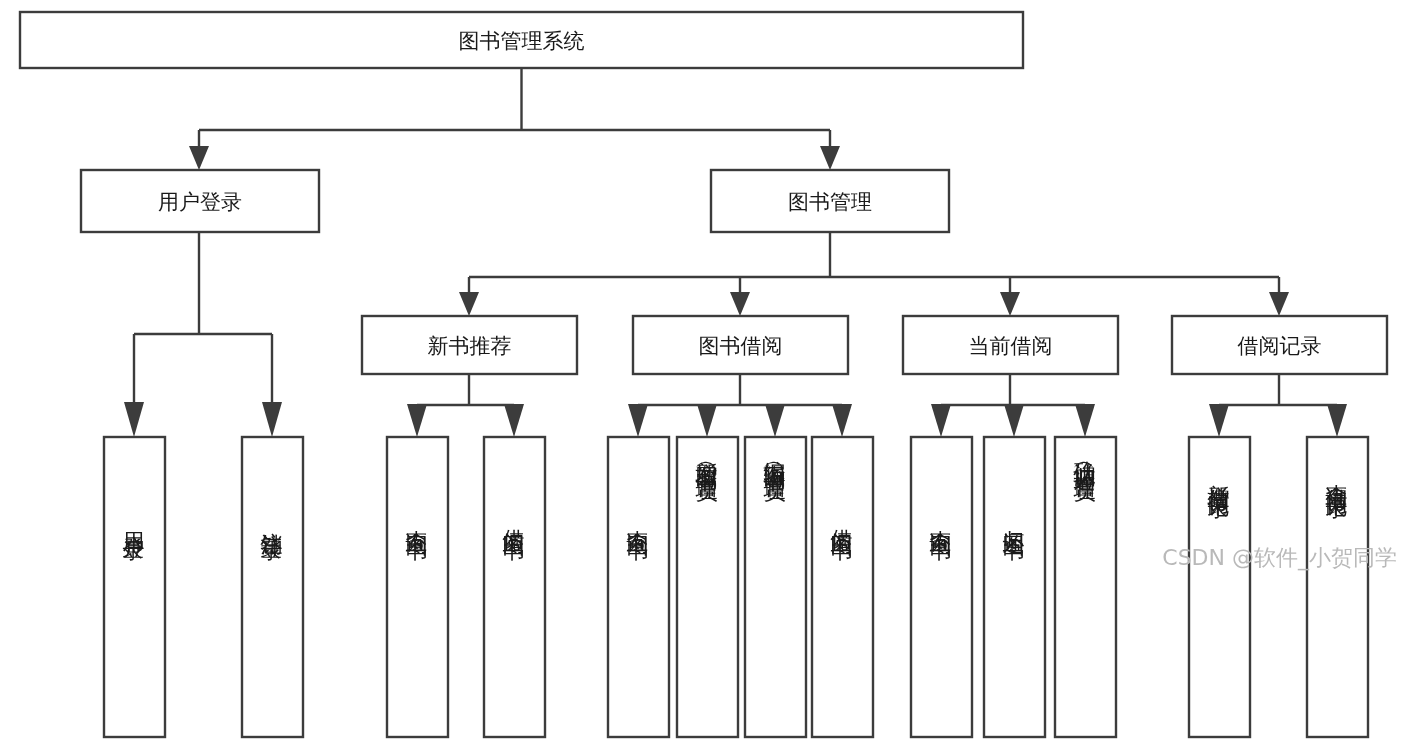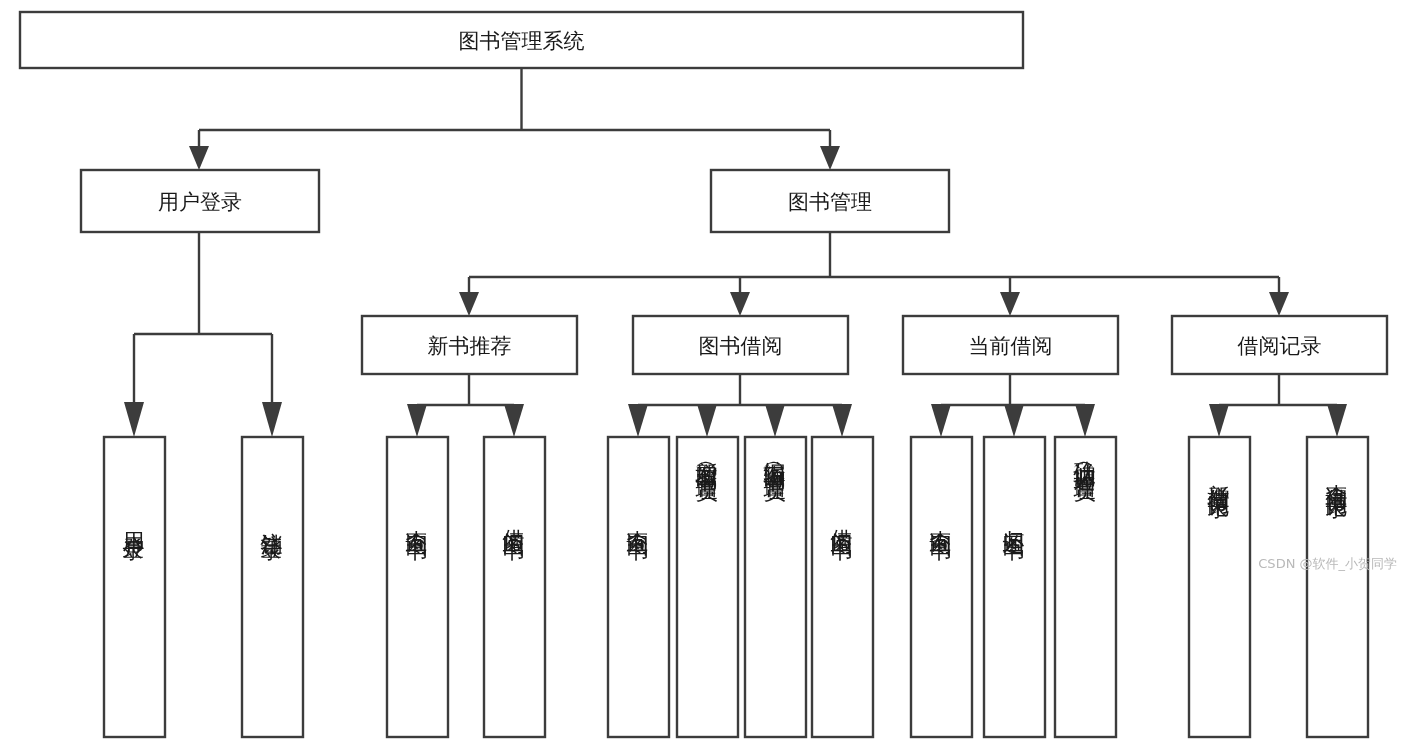--- a/index.html
+++ b/index.html
@@ -60,21 +60,21 @@
     letter-spacing: 3px;
     white-space: nowrap;
     transform: translateX(-50%);
     pointer-events: none;
   }
   .watermark {
     position: absolute;
     right: 8px;
     bottom: 6px;
     font-family: "DejaVu Sans", "Liberation Sans", sans-serif;
-    font-size: 13px;
+    font-size: 22px;
     color: #b9b9b9;
     white-space: nowrap;
   }
 </style>
 </head>
 <body>
 
 <div id="diagram-root">
 
   <svg class="diagram-canvas" viewBox="0 0 1405 747">

